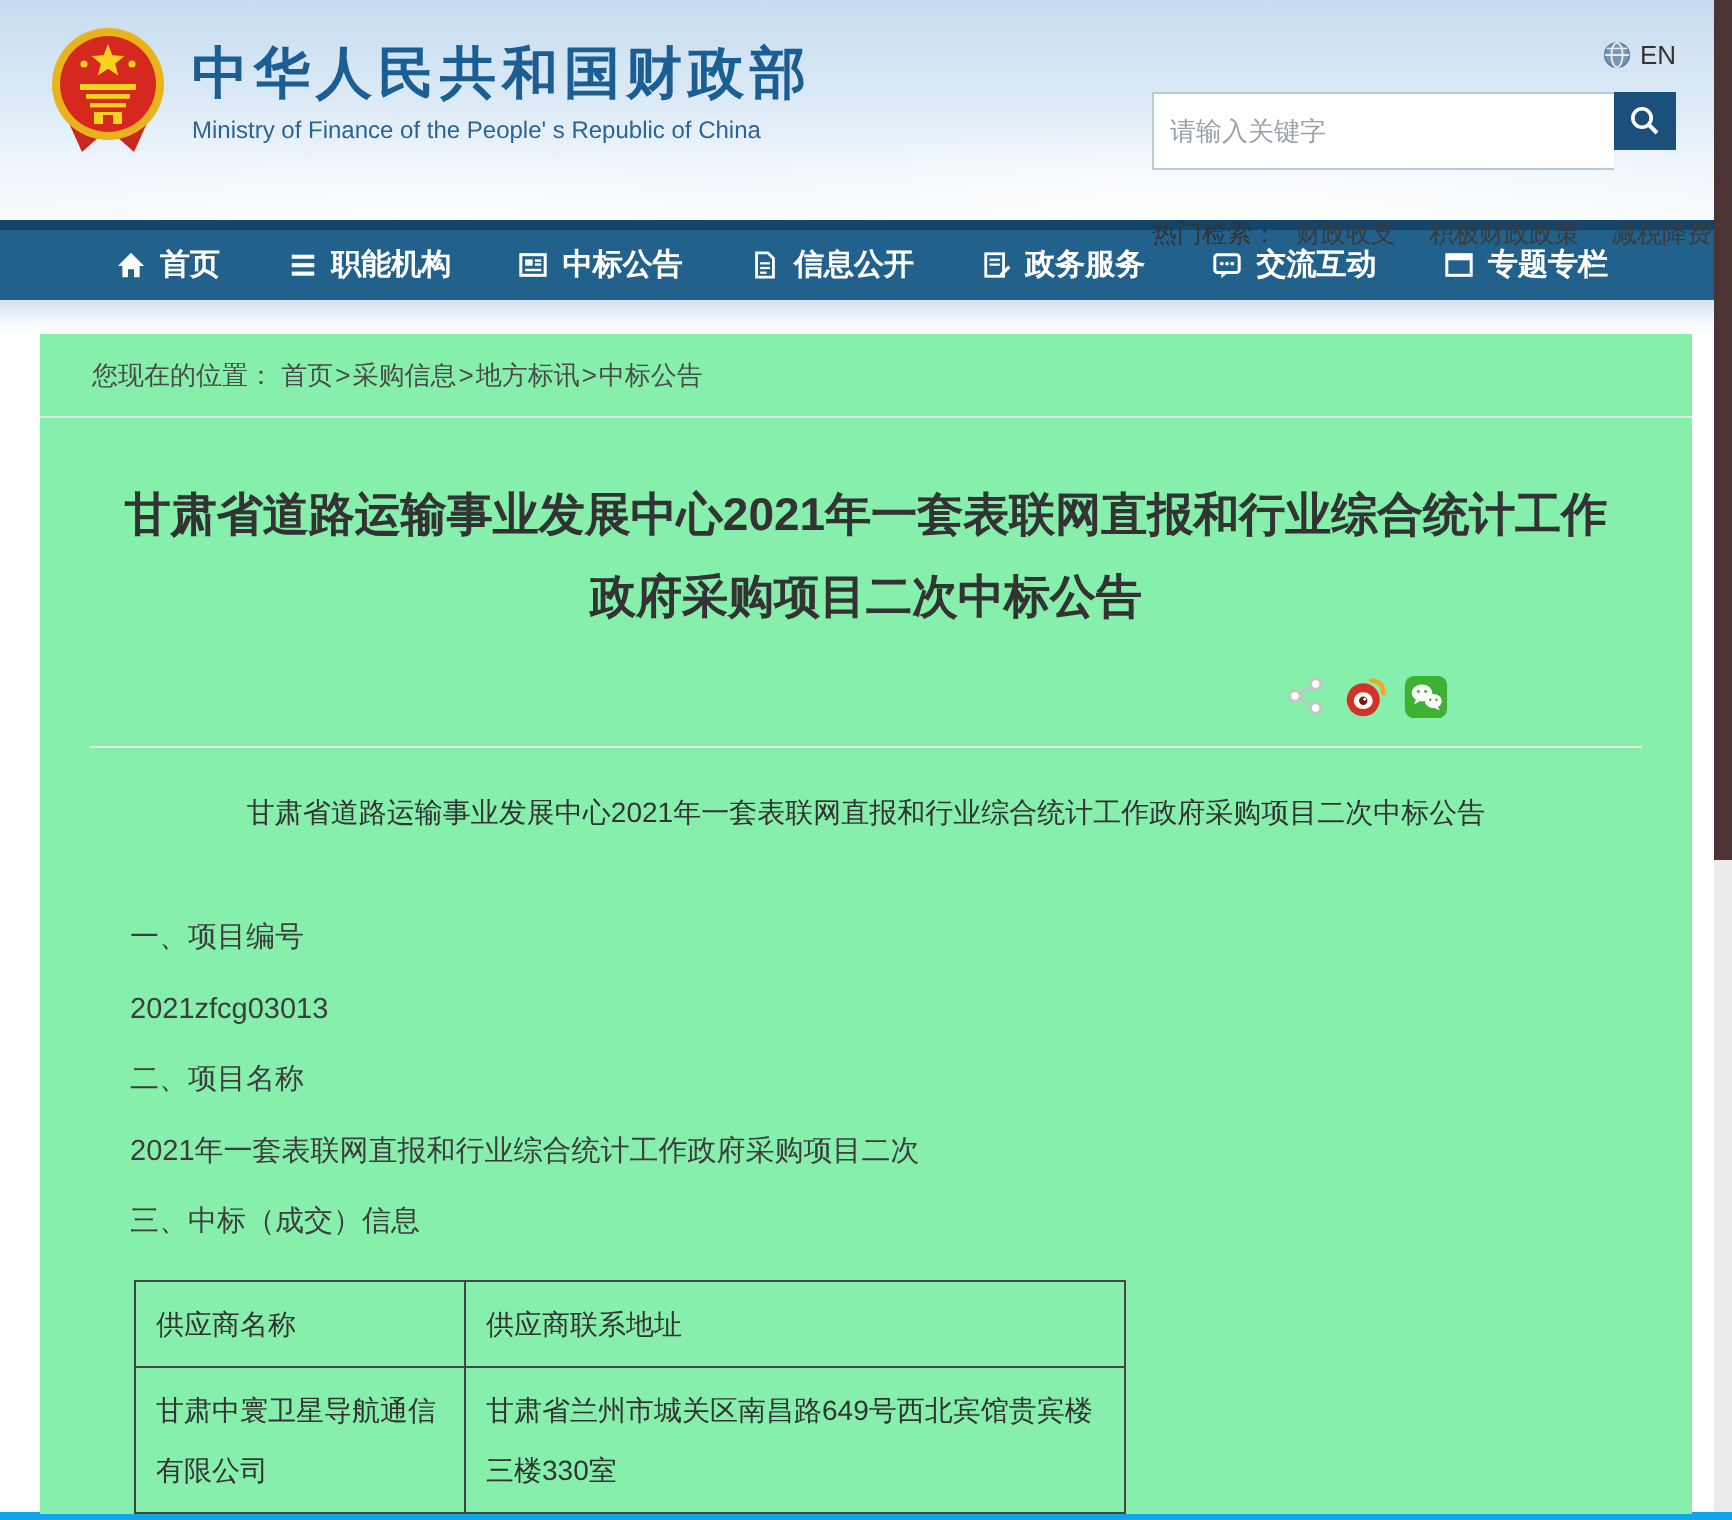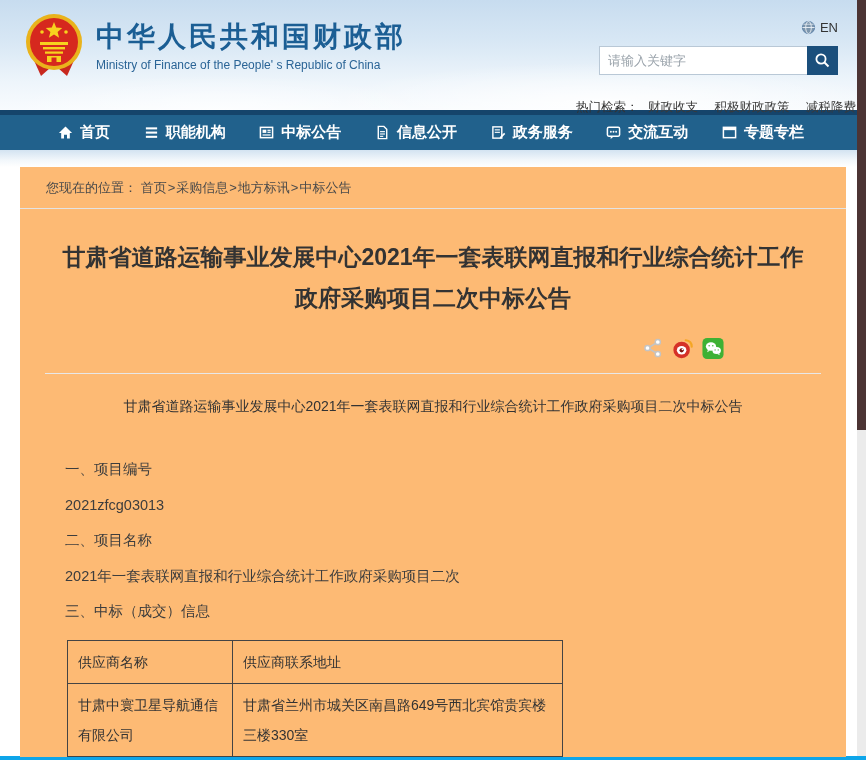--- a/index.html
+++ b/index.html
@@ -22,24 +22,23 @@
   .emblem { width:60px; height:74px; margin-right:12px; }
   .brand-text { padding-top:10px; }
   .site-title { font-size:28px; font-weight:bold; color:#1b5e94; letter-spacing:3px; line-height:30px; }
   .site-subtitle { font-size:12px; color:#2a6496; font-weight:normal; margin-top:6px; }
 
   .header-right { position:absolute; right:28px; top:20px; width:262px; }
   .lang-row { text-align:right; margin-bottom:8px; font-size:13px; }
   .lang-link { color:#333; text-decoration:none; display:inline-flex; align-items:center; gap:4px; cursor:pointer; }
   .search-row { display:flex; }
   .search-input {
-    flex:1; height:29px; border:1px solid #b9c8d6; border-right:none; background:#fff;
+    flex:1; height:39px; border:1px solid #b9c8d6; border-right:none; background:#fff;
     padding:0 8px; font-size:13px; color:#333; outline:none;
     font-family:"Liberation Sans","DejaVu Sans",sans-serif;
-    margin-left:23px;
   }
   .search-input::placeholder { color:#9aa3ab; }
   .search-btn {
     width:31px; height:29px; background:#1b4f7c; border:none; cursor:pointer;
     display:flex; align-items:center; justify-content:center;
   }
   .hot-row { margin-top:24px; font-size:12.5px; color:#333; white-space:nowrap; }
   .hot-label { margin-right:6px; }
   .hot-link { color:#3a3a3a; text-decoration:none; margin-right:13px; cursor:pointer; }
 
@@ -51,21 +50,21 @@
   }
   .nav-item {
     color:#fff; text-decoration:none; font-size:15px; font-weight:bold;
     display:flex; align-items:center; gap:7px; cursor:pointer;
   }
   .nav-icon { display:flex; align-items:center; }
 
   .nav-shadow { height:17px; background:linear-gradient(180deg,#d3e3f1,#f2f7fb 60%,#ffffff); }
 
   
-  .content { background:#fdba74; margin:0 20px; }
+  .content { background:#86efac; margin:0 20px; }
   .breadcrumb {
     padding:12px 26px 11px; font-size:13px; color:#4a4a4a;
     border-bottom:1px solid #e3e3e3;
   }
   .crumb-link { color:#4a4a4a; text-decoration:none; cursor:pointer; }
   .crumb-sep { margin:0 1px; }
 
   .article-title {
     padding:28px 40px 6px; text-align:center;
     font-size:23px; font-weight:bold; color:#333; line-height:41px;

